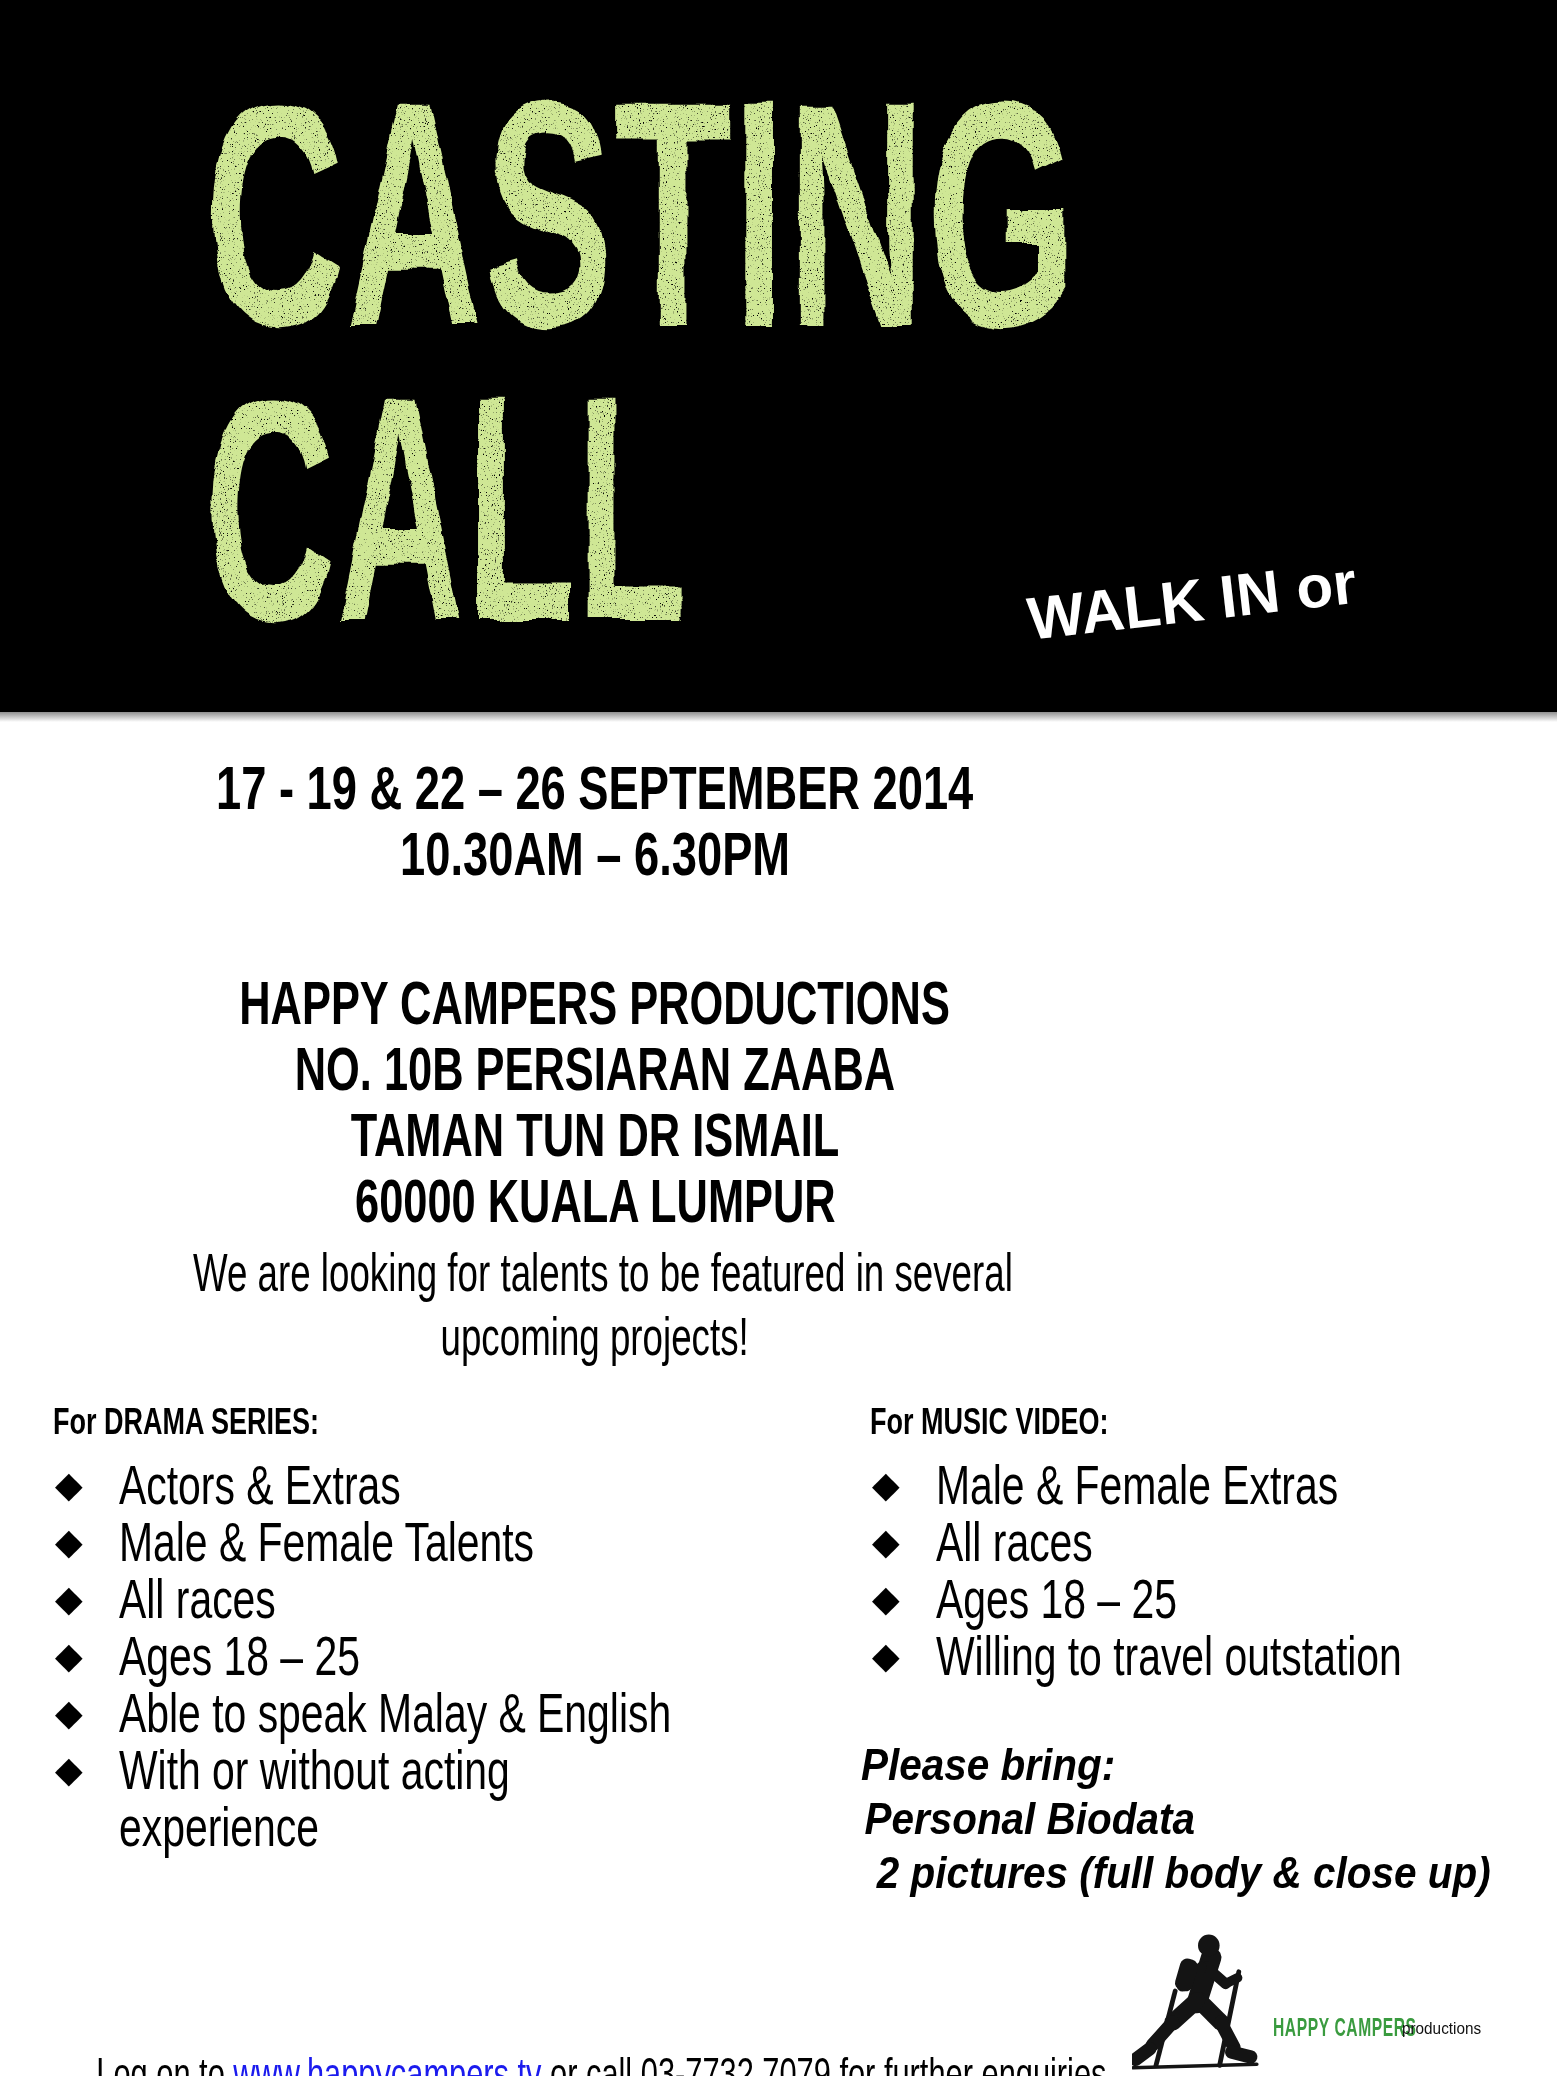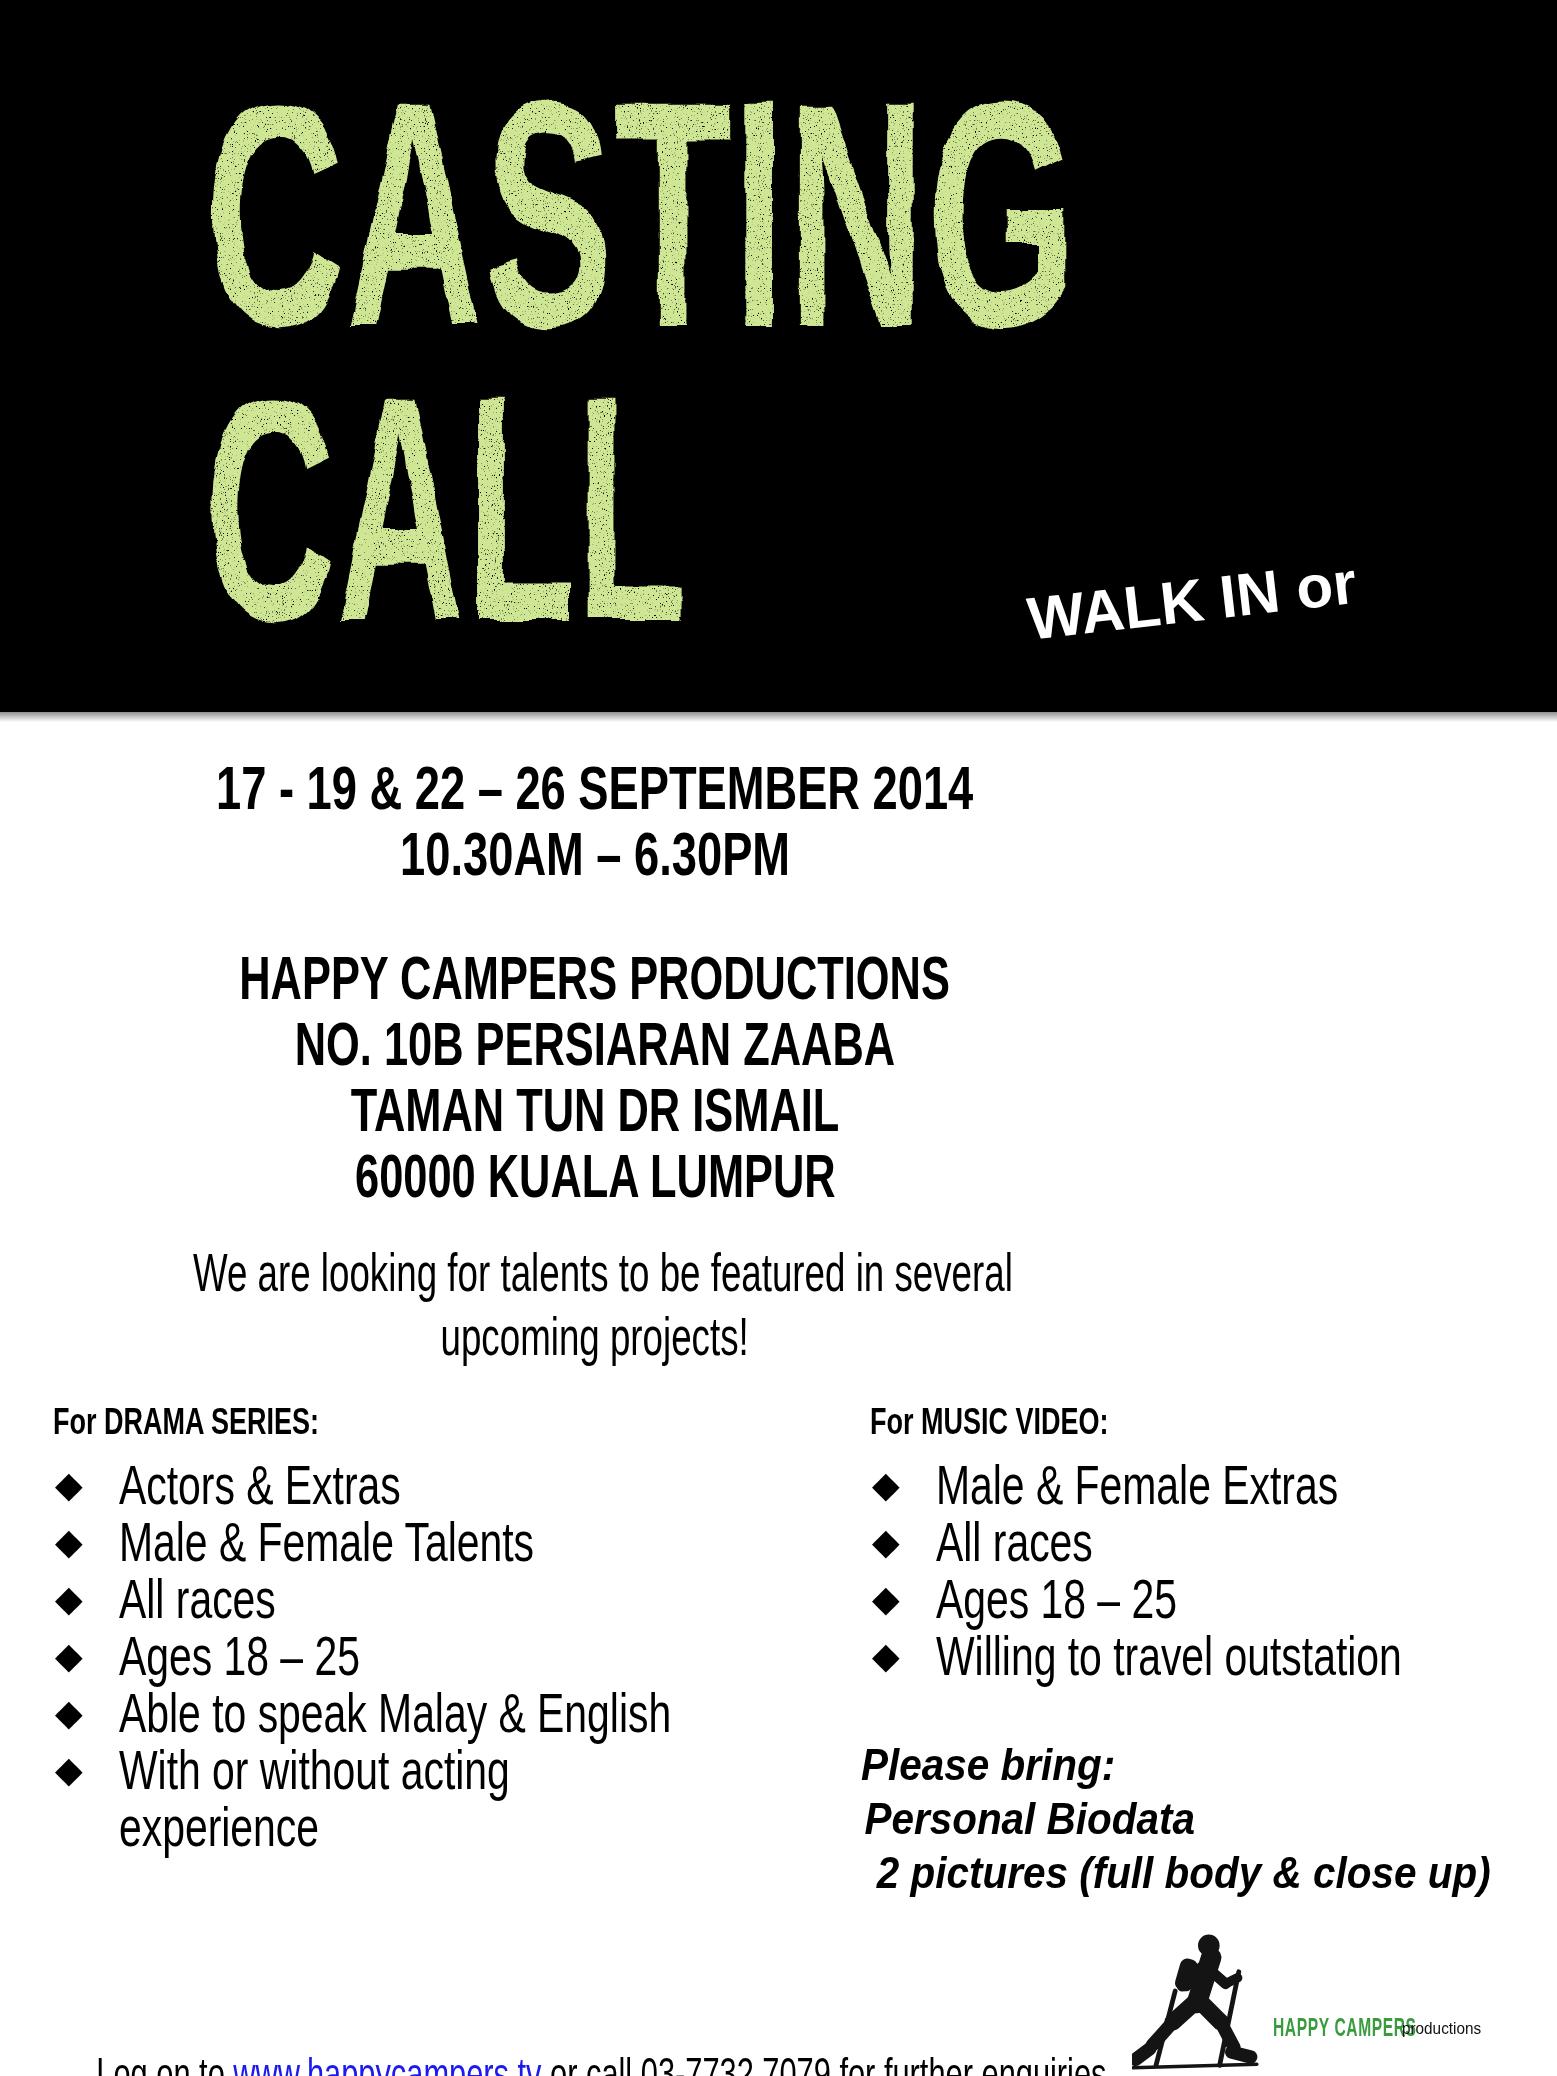--- a/index.html
+++ b/index.html
@@ -14,21 +14,21 @@
               filter:url(#grunge);}
   .t1{top:64px;transform:scaleX(.60);}
   .t2{top:359px;transform:scaleX(.56);}
   .note{position:absolute;left:903px;top:430px;width:624px;text-align:center;color:#fff;
         font-weight:bold;font-size:60px;line-height:68px;transform:rotate(-6.5deg);white-space:pre;}
   
   .main-col{position:absolute;left:0;width:1190px;text-align:center;}
   .cx{display:inline-block;transform:scaleX(var(--s,.72));transform-origin:50% 0;white-space:pre;}
   .lx{display:inline-block;transform:scaleX(var(--s,.72));transform-origin:0 0;white-space:pre;}
   .sched{top:755px;font-weight:bold;font-size:62px;line-height:66px;}
-  .venue{top:945px;font-weight:bold;font-size:62px;line-height:66px;}
+  .venue{top:970px;font-weight:bold;font-size:62px;line-height:66px;}
   .intro{top:1240px;font-size:54px;line-height:64px;text-align:center;}
   
   .col{position:absolute;top:1392px;}
   .col-left{left:53px;width:840px;}
   .col-right{left:870px;width:687px;}
   .col-head{margin:0;font-size:36px;line-height:60px;font-weight:bold;}
   .req-list{list-style:none;margin:4px 0 0 0;padding:0;}
   .req-list li{position:relative;padding-left:66px;font-size:56px;line-height:57px;}
   .blt{position:absolute;left:2px;top:0;font-size:36px;line-height:57px;}
   .itx{display:inline-block;width:800px;transform:scaleX(.73);transform-origin:0 0;}

